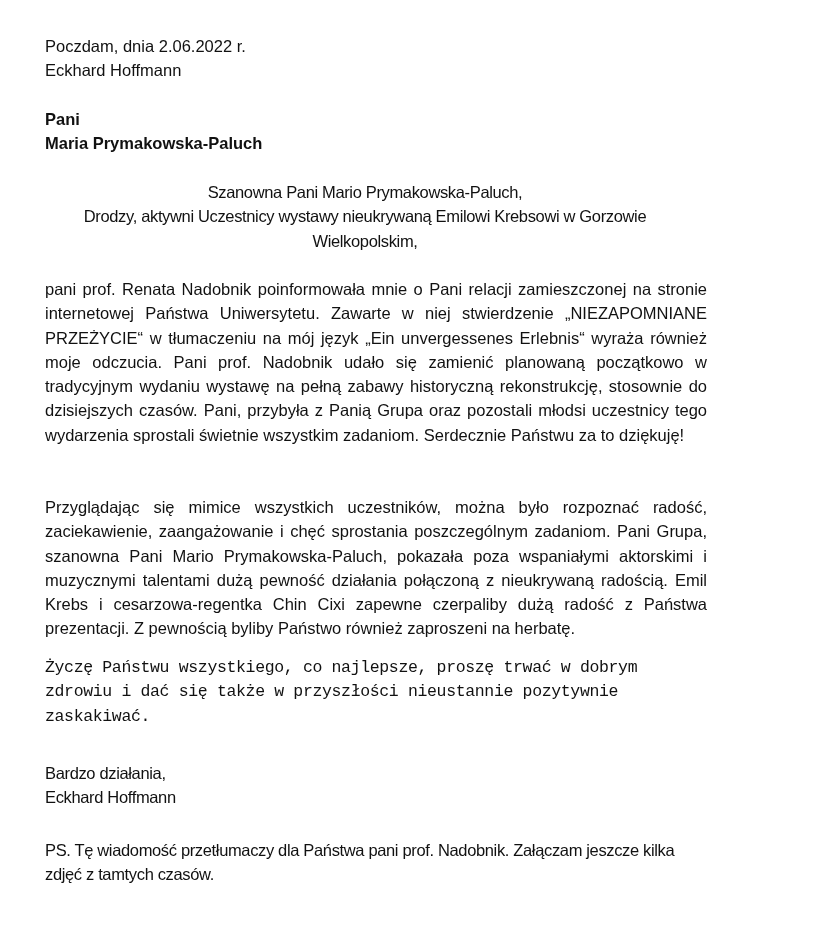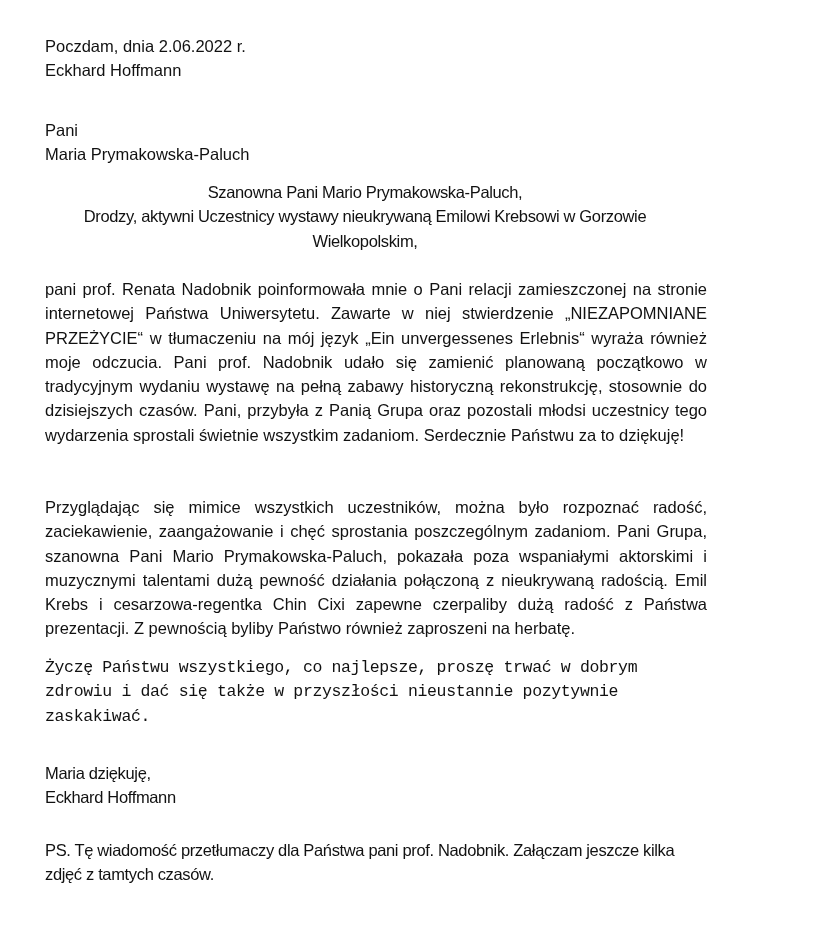--- a/index.html
+++ b/index.html
@@ -38,36 +38,36 @@
 </head>
 <body>
 
 <div class="page">
 
   <div class="block" style="top:34px;">
     <span class="line">Poczdam, dnia 2.06.2022 r.</span>
     <span class="line">Eckhard Hoffmann</span>
   </div>
 
-  <div class="block" style="top:118px;">
+  <div class="block" style="top:107px;font-weight:bold;">
     <span class="line">Pani</span>
     <span class="line">Maria Prymakowska-Paluch</span>
   </div>
 
   <div class="block condensed" style="top:180px; width:640px;text-align:center;">
     <div>Szanowna Pani Mario Prymakowska-Paluch,</div>
     <div>Drodzy, aktywni Uczestnicy wystawy nieukrywaną Emilowi Krebsowi w Gorzowie Wielkopolskim,</div>
   </div>
 
   <div class="block justify" style="top:277px;">pani prof. Renata Nadobnik poinformowała mnie o Pani relacji zamieszczonej na stronie internetowej Państwa Uniwersytetu. Zawarte w niej stwierdzenie „NIEZAPOMNIANE PRZEŻYCIE“ w tłumaczeniu na mój język „Ein unvergessenes Erlebnis“ wyraża również moje odczucia. Pani prof. Nadobnik udało się zamienić planowaną początkowo w tradycyjnym wydaniu wystawę na pełną zabawy historyczną rekonstrukcję, stosownie do dzisiejszych czasów. Pani, przybyła z Panią Grupa oraz pozostali młodsi uczestnicy tego wydarzenia sprostali świetnie wszystkim zadaniom. Serdecznie Państwu za to dziękuję!</div>
 
   <div class="block justify" style="top:495px;">Przyglądając się mimice wszystkich uczestników, można było rozpoznać radość, zaciekawienie, zaangażowanie i chęć sprostania poszczególnym zadaniom. Pani Grupa, szanowna Pani Mario Prymakowska-Paluch, pokazała poza wspaniałymi aktorskimi i muzycznymi talentami dużą pewność działania połączoną z nieukrywaną radością. Emil Krebs i cesarzowa-regentka Chin Cixi zapewne czerpaliby dużą radość z Państwa prezentacji. Z pewnością byliby Państwo również zaproszeni na herbatę.</div>
 
   <div class="block condensed" style="top:656px;font-family:Liberation Mono, monospace;">Życzę Państwu wszystkiego, co najlepsze, proszę trwać w dobrym zdrowiu i dać się także w przyszłości nieustannie pozytywnie zaskakiwać.</div>
 
   <div class="block condensed" style="top:761px;">
-    <span class="line">Maria dziękuję,</span>
+    <span class="line">Bardzo działania,</span>
     <span class="line">Eckhard Hoffmann</span>
   </div>
 
   <div class="block condensed" style="top:838px;">PS. Tę wiadomość przetłumaczy dla Państwa pani prof. Nadobnik. Załączam jeszcze kilka zdjęć z tamtych czasów.</div>
 
 </div>
 
 </body></html>

